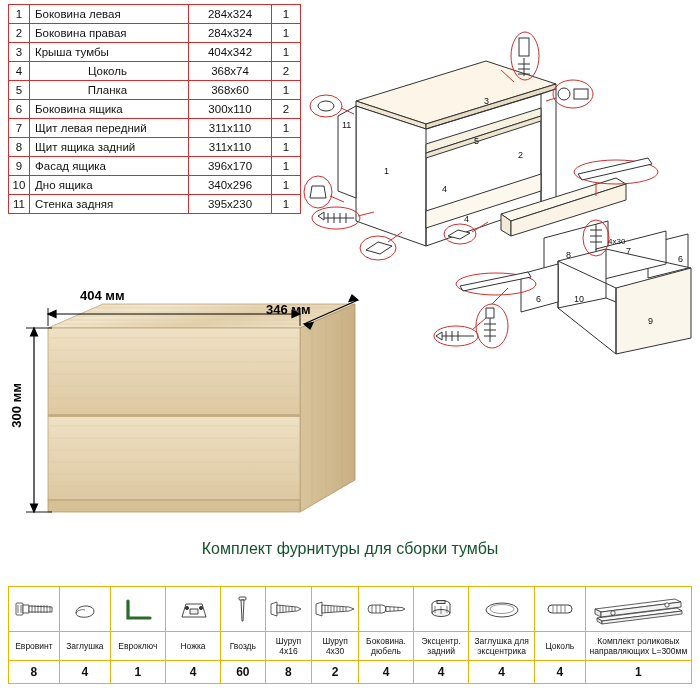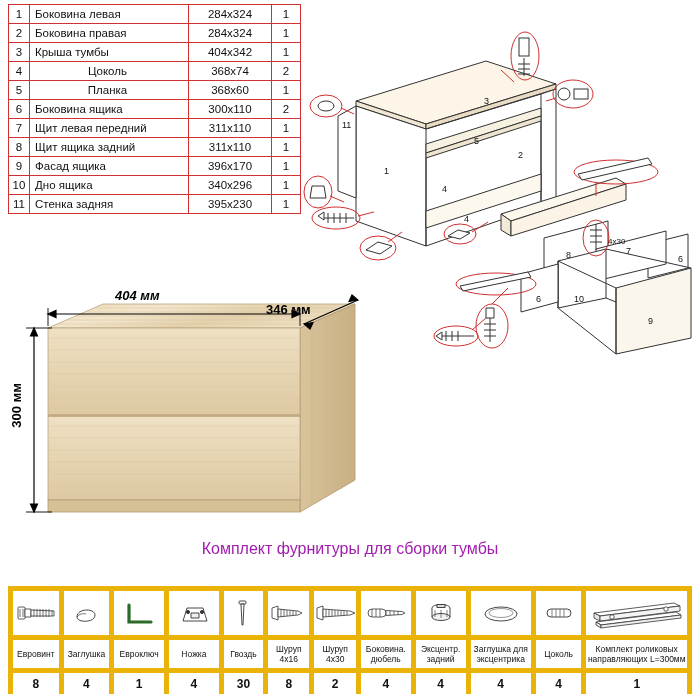--- a/index.html
+++ b/index.html
@@ -69,51 +69,51 @@
     top: 268px;
     width: 380px;
     height: 280px;
   }
   .dimlabel {
     position: absolute;
     font-size: 13px;
     font-weight: bold;
     color: #000;
   }
-  .dimlabel.w404 { left: 115px; top: 20px; font-style: italic; }
+  .dimlabel.w404 { left: 80px; top: 20px; }
   .dimlabel.w346 { left: 242px; top: 34px; margin-left: 24px; }
   .dimlabel.h300 {
     left: -6px;
     top: 130px;
     transform: rotate(-90deg);
     transform-origin: center;
   }
 
   
   .hw-title {
     position: absolute;
     left: 0;
     top: 540px;
     width: 700px;
     text-align: center;
     font-size: 16px;
-    color: #a21caf;
+    color: #14532d;
   }
 
   
   .hw-table {
     position: absolute;
     left: 8px;
     top: 586px;
     width: 684px;
     border-collapse: collapse;
     table-layout: fixed;
   }
   .hw-table td {
-    border: 5px solid #eab308;
+    border: 1px solid #eab308;
     text-align: center;
     vertical-align: middle;
   }
   .hw-table tr.icons td {
     height: 44px;
     padding: 0;
   }
   .hw-table tr.labels td {
     height: 26px;
     font-size: 8.5px;
@@ -607,21 +607,21 @@
       <td>Эксцентр. задний</td>
       <td>Заглушка для эксцентрика</td>
       <td>Цоколь</td>
       <td>Комплект роликовых направляющих L=300мм</td>
     </tr>
     <tr class="counts">
       <td>8</td>
       <td>4</td>
       <td>1</td>
       <td>4</td>
-      <td>30</td>
+      <td>60</td>
       <td>8</td>
       <td>2</td>
       <td>4</td>
       <td>4</td>
       <td>4</td>
       <td>4</td>
       <td>1</td>
     </tr>
   </tbody>
 </table>

